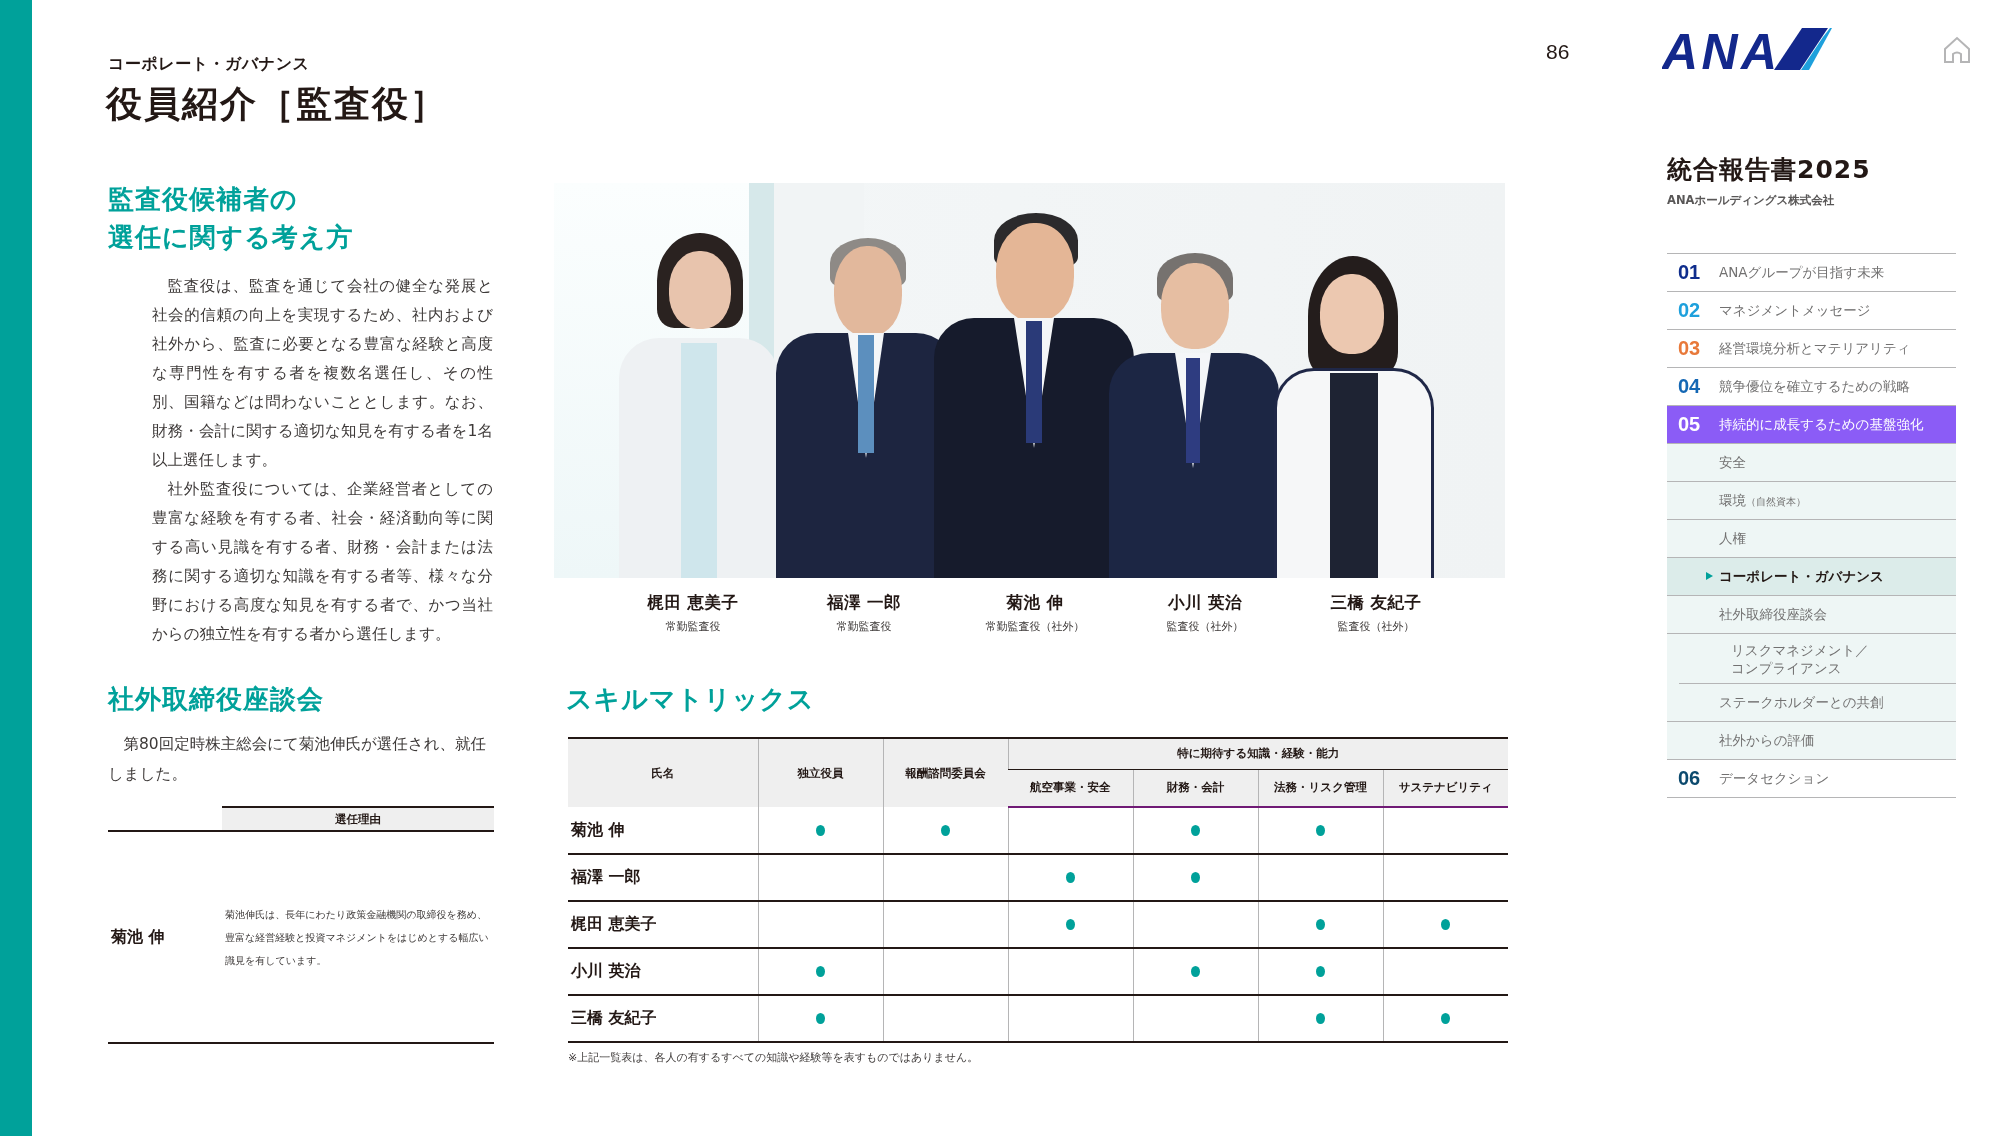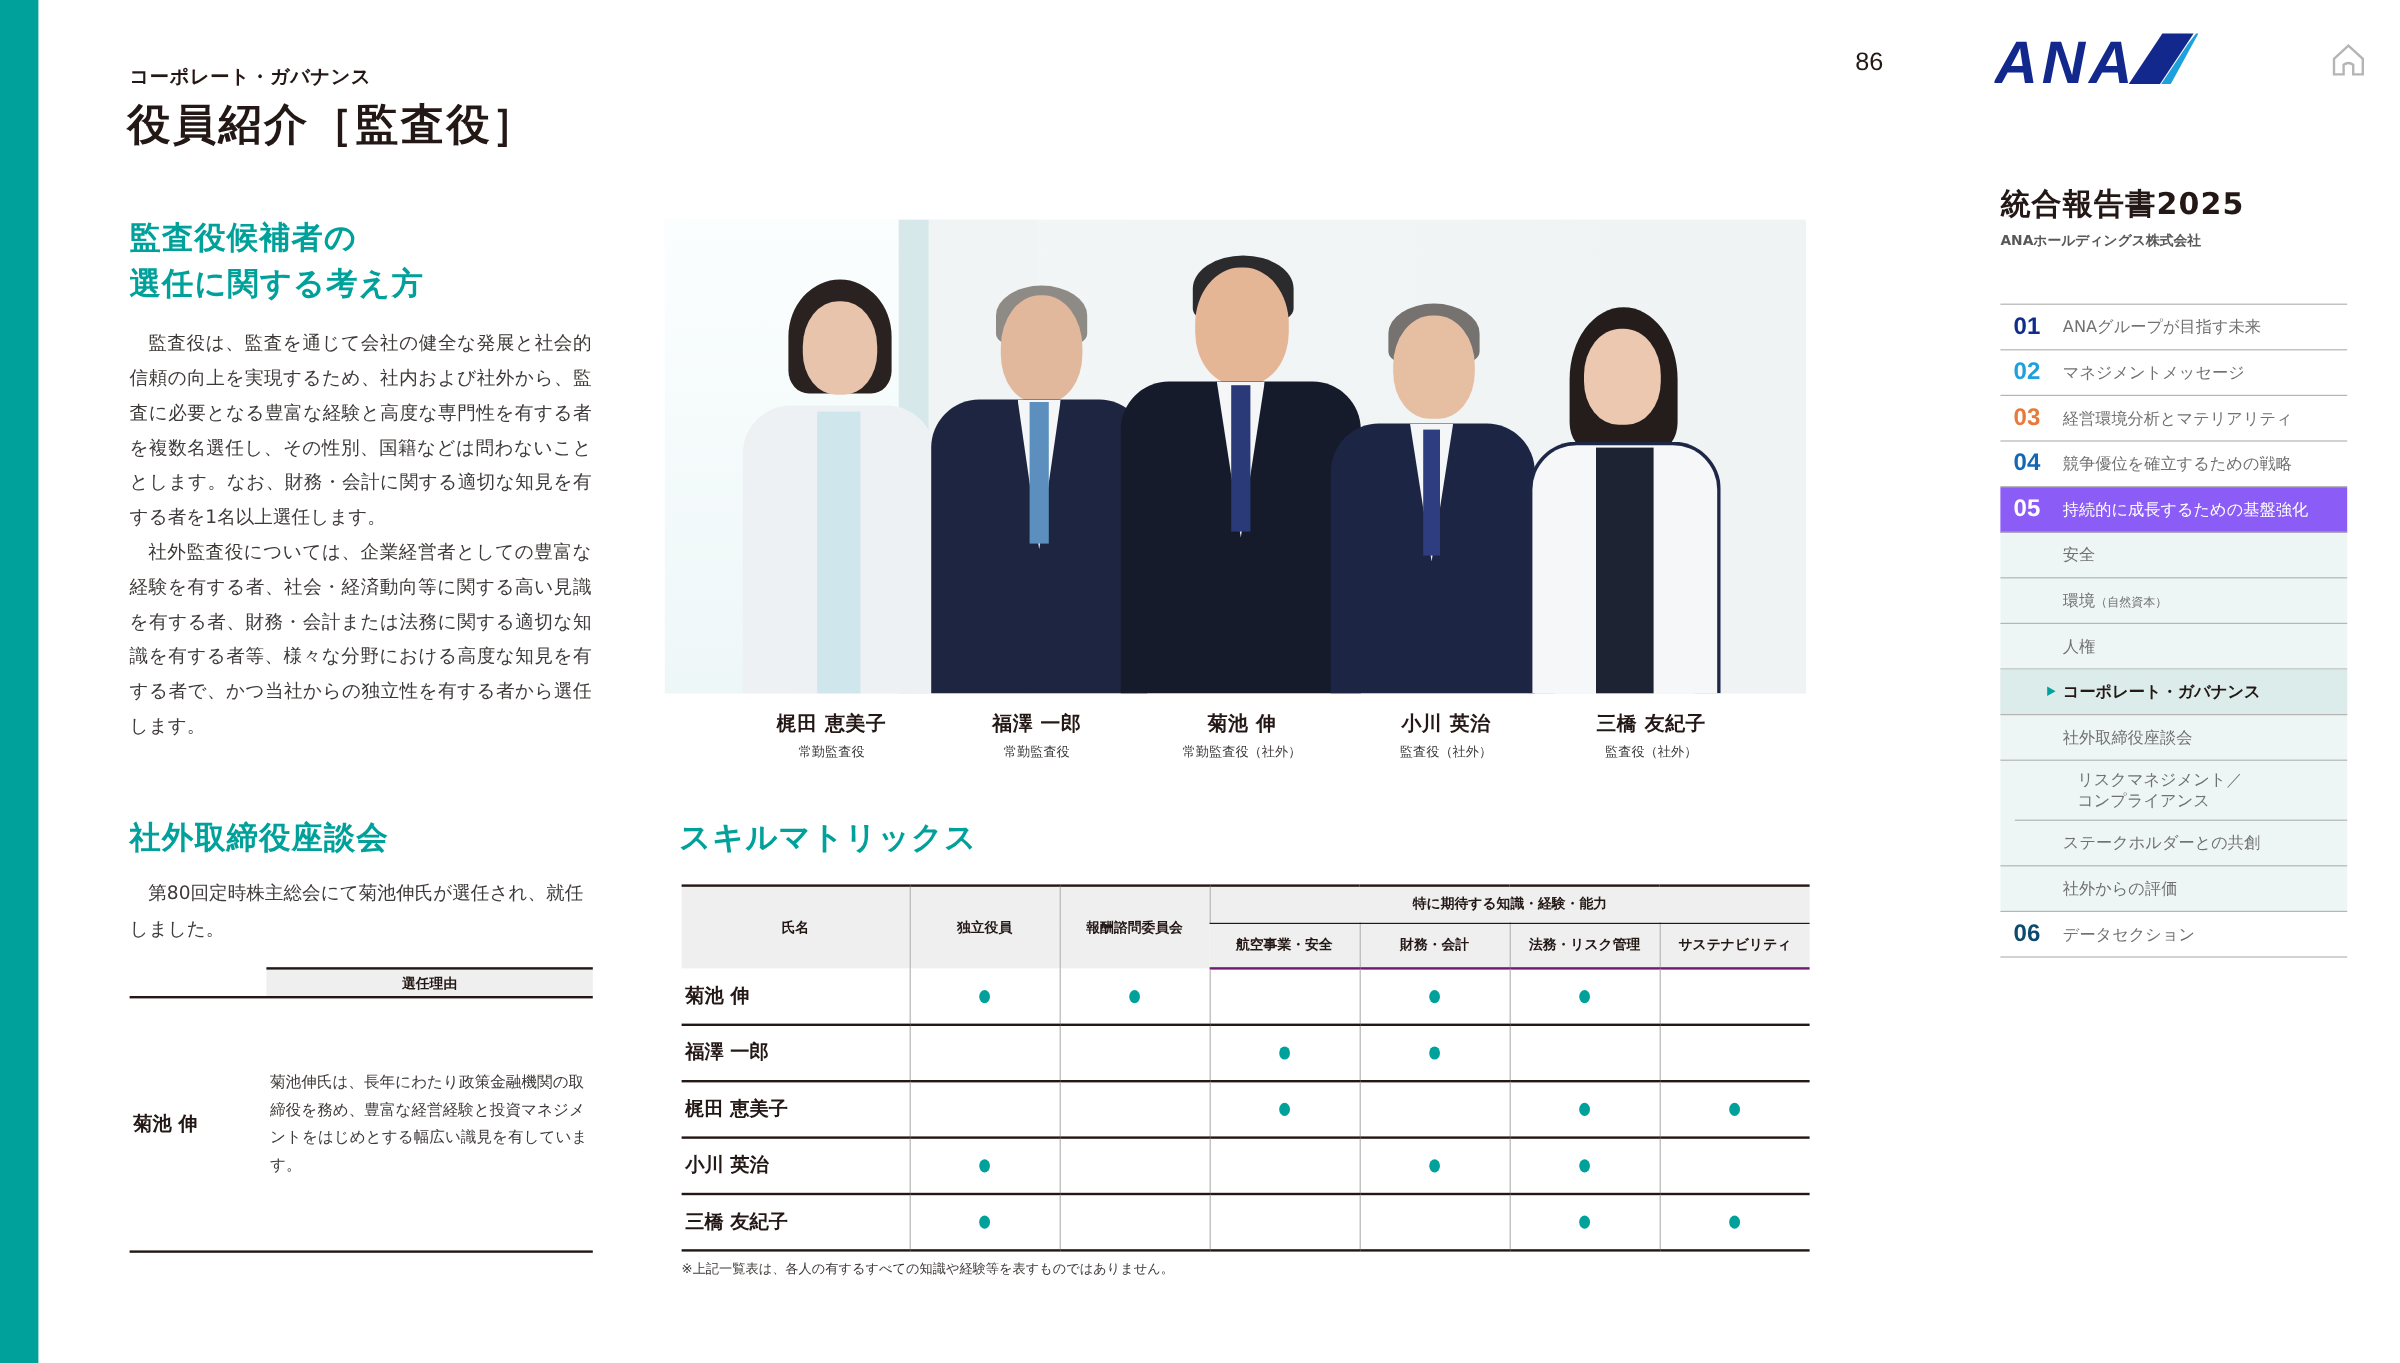--- a/index.html
+++ b/index.html
@@ -7,31 +7,31 @@
   body { position: relative; font-family: "DejaVu Sans", "Liberation Sans", sans-serif; color: #231815; }
   .abs { position: absolute; }
   #leftbar { left: 0; top: 0; width: 32px; height: 1136px; background: #00a19a; }
 
   #breadcrumb { left: 108px; top: 54px; font-size: 16px; font-weight: bold; letter-spacing: 0.5px; }
   #page-title { left: 106px; top: 80px; font-size: 36px; font-weight: bold; letter-spacing: 2px; }
 
   .teal-h { color: #00a19a; font-weight: bold; font-size: 26px; line-height: 38px; letter-spacing: 1px; }
   #policy-heading { left: 108px; top: 180px; width: 420px; }
   #policy-body { left: 108px; top: 272px; width: 385px; font-size: 15.5px; line-height: 29px; color: #3e3a39; text-align: justify; }
-  #policy-body p { text-indent: 1em; }
+  #policy-body p { text-indent: 1em; margin-left: 44px; }
 
   #reason-heading { left: 108px; top: 680px; }
   #reason-intro { left: 108px; top: 729px; width: 385px; font-size: 15.5px; line-height: 30px; color: #3e3a39; text-indent: 1em; }
 
   #reason-table { left: 108px; top: 806px; width: 386px; }
   #reason-table .th-row { height: 26px; border-bottom: 2px solid #231815; position: relative; }
   #reason-table .th { position: absolute; left: 114px; right: 0; top: 0; height: 24px; background: #efefef; border-top: 2px solid #231815; font-size: 11.5px; font-weight: bold; text-align: center; line-height: 22px; }
   #reason-table .tr { height: 212px; border-bottom: 2px solid #231815; position: relative; }
   #reason-table .name { position: absolute; left: 3px; top: 0; height: 100%; display: flex; align-items: center; font-size: 16px; font-weight: bold; }
-  #reason-table .text { position: absolute; left: 117px; top: 0; right: 0; height: 100%; display: flex; align-items: center; font-size: 13px; line-height: 23px; color: #3e3a39; }
+  #reason-table .text { position: absolute; left: 117px; top: 0; right: 0; height: 100%; display: flex; align-items: center; font-size: 10px; line-height: 23px; color: #3e3a39; }
 
   #photo { left: 554px; top: 183px; width: 951px; height: 395px; overflow: hidden; background: linear-gradient(90deg, #f7fbfb 0%, #eef5f6 20%, #e6f0f2 21%, #f3f6f7 22%, #f0f3f4 100%); }
   #photo .win { position: absolute; left: 0; top: 0; width: 195px; height: 395px; background: linear-gradient(180deg, #fbfefe, #eef7f8); }
   #photo .pillar { position: absolute; left: 195px; top: 0; width: 25px; height: 395px; background: #d6e8ea; }
   #photo .panel { position: absolute; left: 220px; top: 0; width: 90px; height: 395px; background: #f1f4f5; }
   .person { position: absolute; bottom: 0; }
   .person .head { position: absolute; border-radius: 48% 48% 45% 45%; }
   .person .hair { position: absolute; border-radius: 50% 50% 20% 20%; }
   .person .body { position: absolute; bottom: 0; border-radius: 40px 40px 0 0; }
   .person .shirt { position: absolute; background: #f4f6f8; }

